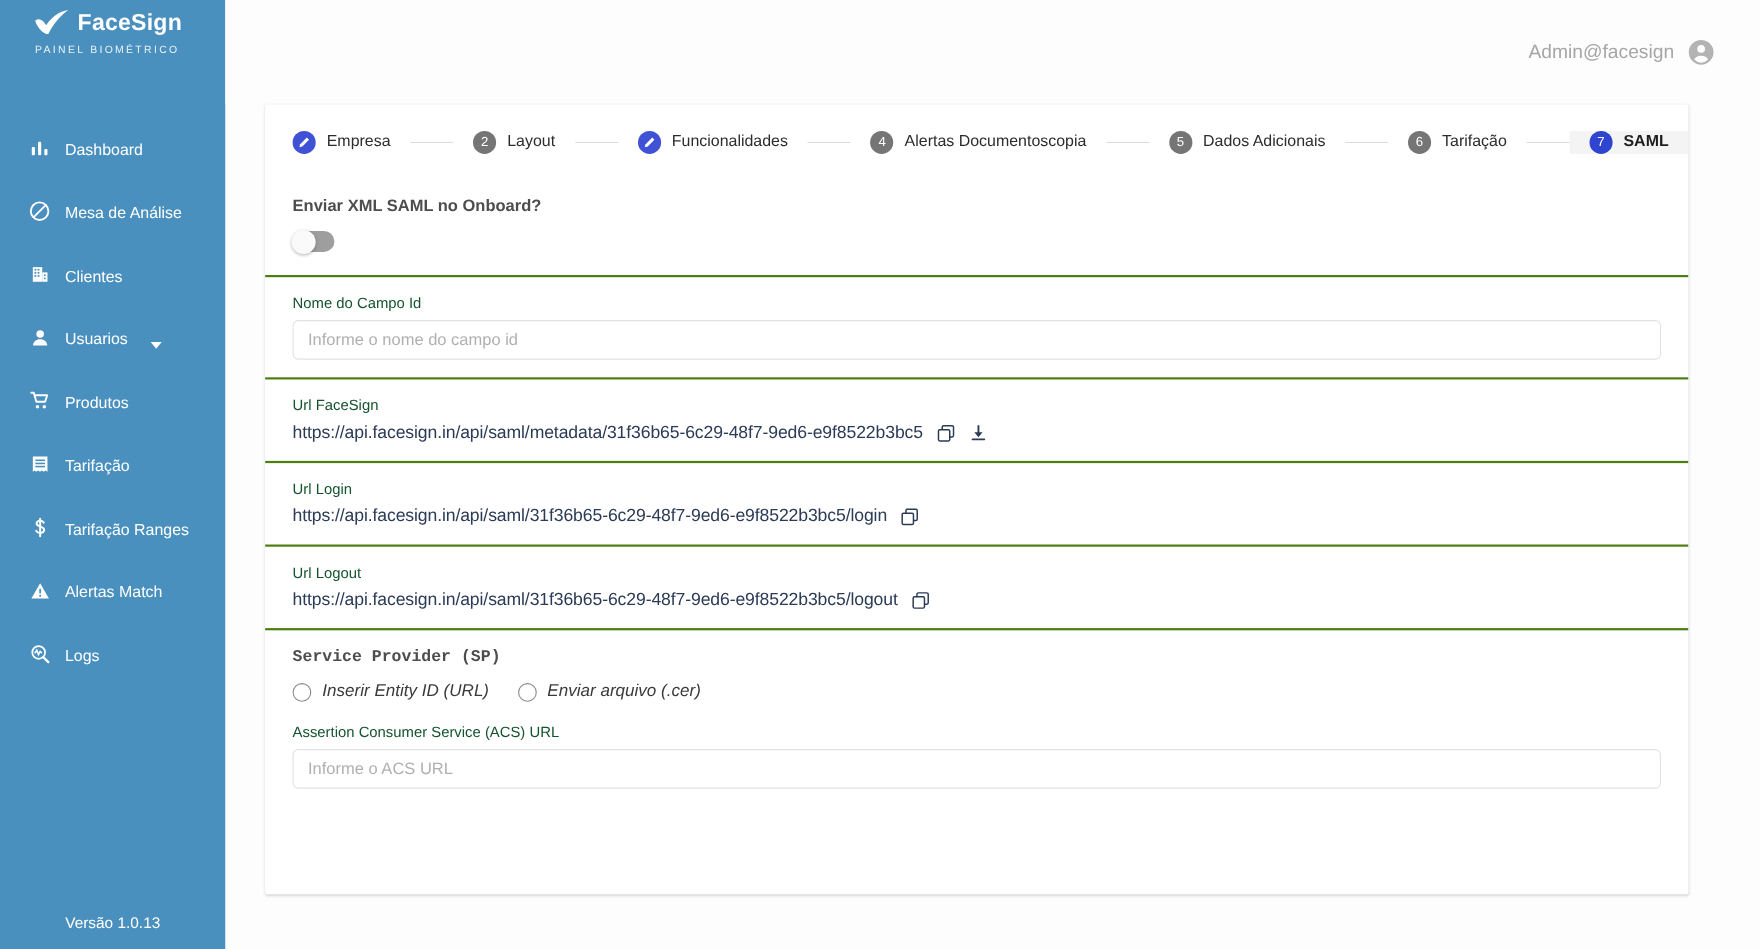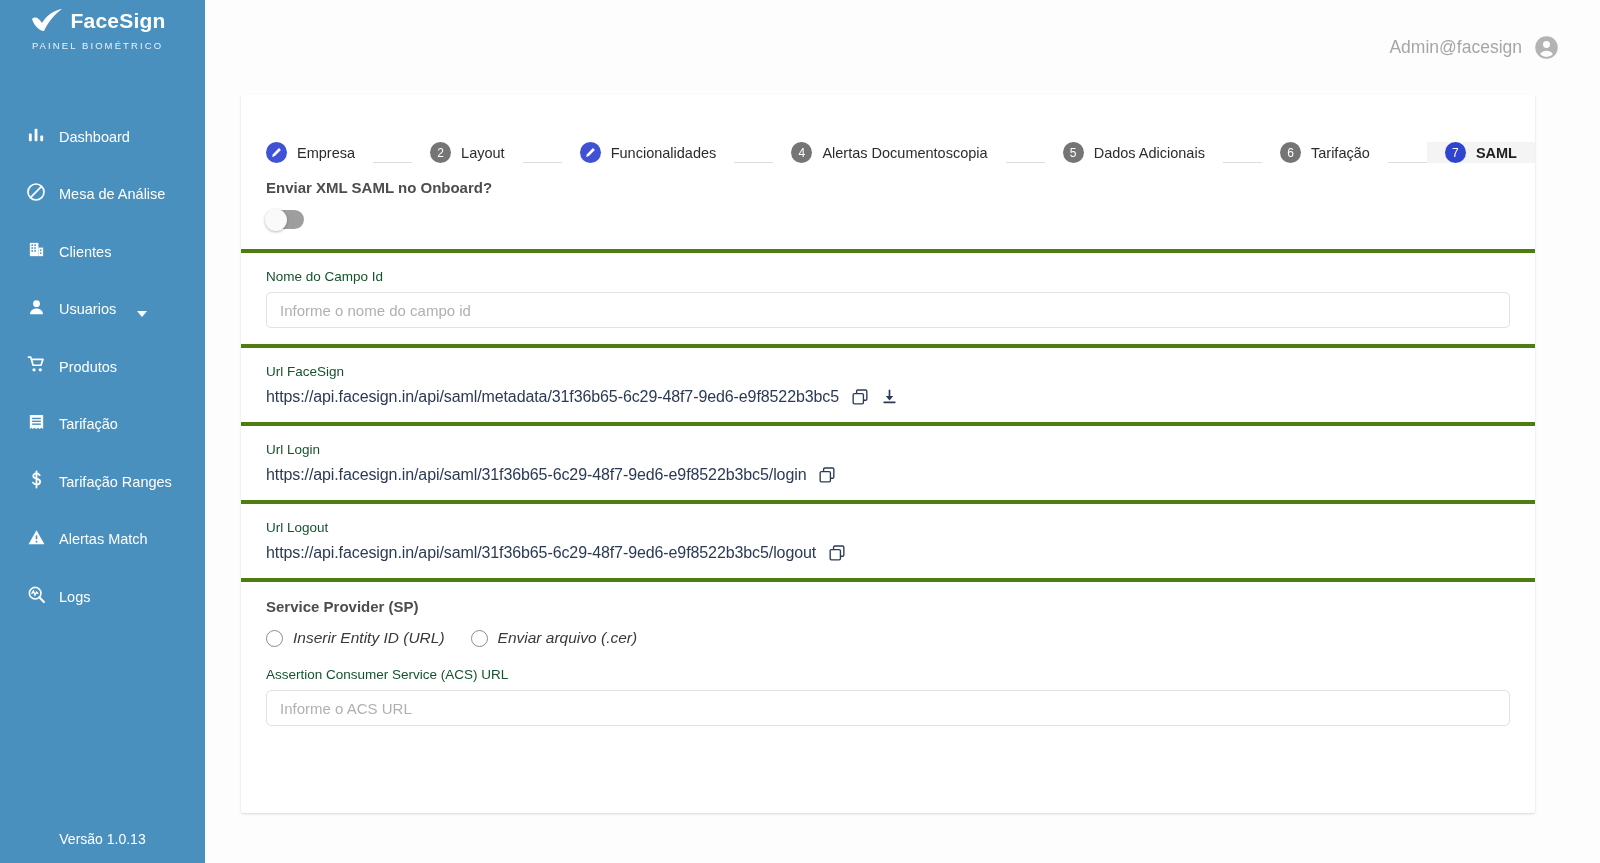--- a/index.html
+++ b/index.html
@@ -62,21 +62,21 @@
   .user-name { font-size: 17.5px; color: #a6a6a6; }
   .avatar-ico { width: 27px; height: 27px; color: #b3b3b3; }
 
   .card {
     margin: 0 0 0 36px; width: 1294px; background: #ffffff;
     border-radius: 2px; box-shadow: 0 1px 3px rgba(0,0,0,.10), 0 1px 2px rgba(0,0,0,.06);
     height: 718px; overflow: hidden;
   }
 
   
-  .stepper { display: flex; align-items: flex-end; height: 68px; }
+  .stepper { display: flex; align-items: center; height: 68px; }
   .step {
     display: flex; align-items: center; gap: 10px;
     padding: 0 18px; cursor: pointer; white-space: nowrap;
   }
   .step.first { padding-left: 25px; }
   .step.active { background: #f4f4f4; }
   .step-badge {
     width: 21px; height: 21px; border-radius: 50%;
     display: flex; align-items: center; justify-content: center;
     font-size: 12px; color: #ffffff; flex: 0 0 21px;
@@ -85,21 +85,21 @@
   .step-badge.todo { background: #757575; }
   .step-badge.current { background: #2f45cf; }
   .step-badge svg { display: block; }
   .step-label { font-size: 14.5px; color: #2c2c2c; }
   .step.active .step-label { font-weight: 700; color: #1f1f1f; }
   .step-conn { flex: 1 1 auto; min-width: 16px; display: flex; align-items: center; }
   .step-conn i { display: block; width: 100%; height: 1px; background: #dcdcdc; }
 
   
   .form { padding: 0; }
-  .row { padding: 16px 25px 16px 25px; border-bottom: 4px solid #4d7c0f; }
+  .row { padding: 16px 25px 16px 25px; border-bottom: 2px solid #4d7c0f; }
   .row.noline { border-bottom: none; }
 
   .q-label { font-size: 15px; font-weight: 700; color: #4d4d4d; margin-bottom: 14px; }
 
   .toggle {
     width: 38px; height: 19px; border-radius: 10px;
     background: #9e9e9e; position: relative; cursor: pointer;
     display: inline-block;
   }
   .toggle .knob {
@@ -118,21 +118,21 @@
   .f-input::placeholder { color: #b0b0b0; }
 
   .url-line { display: flex; align-items: center; gap: 11px; }
   .url-text { font-size: 16px; color: #2b3a55; letter-spacing: -.1px; }
   .ico-btn {
     width: 19px; height: 19px; color: #2b3a55; cursor: pointer;
     display: inline-flex; align-items: center; justify-content: center;
   }
   .ico-btn svg { display: block; }
 
-  .sp-title { font-size: 15px; font-weight: 700; color: #4d4d4d; margin-bottom: 14px; }
+  .sp-title { font-size: 15px; font-weight: 700; color: #4d4d4d; margin-bottom: 14px; font-family: Liberation Mono, monospace; }
   .radios { display: flex; align-items: center; gap: 26px; margin-bottom: 20px; }
   .radio { display: flex; align-items: center; gap: 10px; cursor: pointer; font-style: italic; }
   .radio-mark {
     width: 17px; height: 17px; border-radius: 50%;
     border: 1.6px solid #8c8c8c; background: #fff; flex: 0 0 17px;
   }
   .radio-label { font-size: 15.5px; color: #3a3a3a; }
 </style>
 </head>
 <body>

